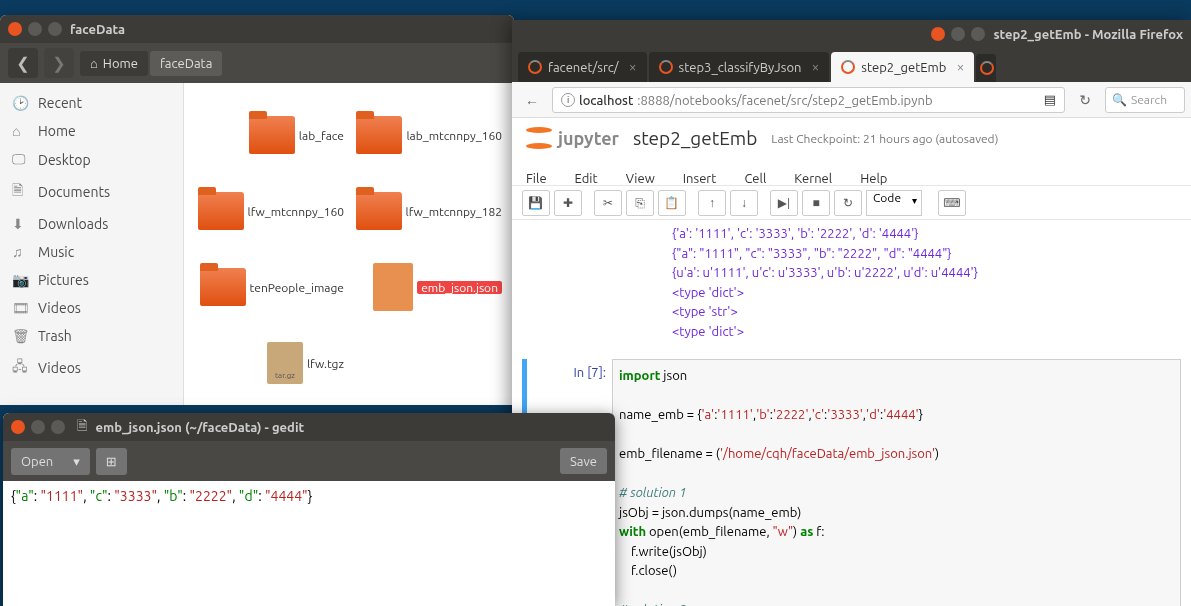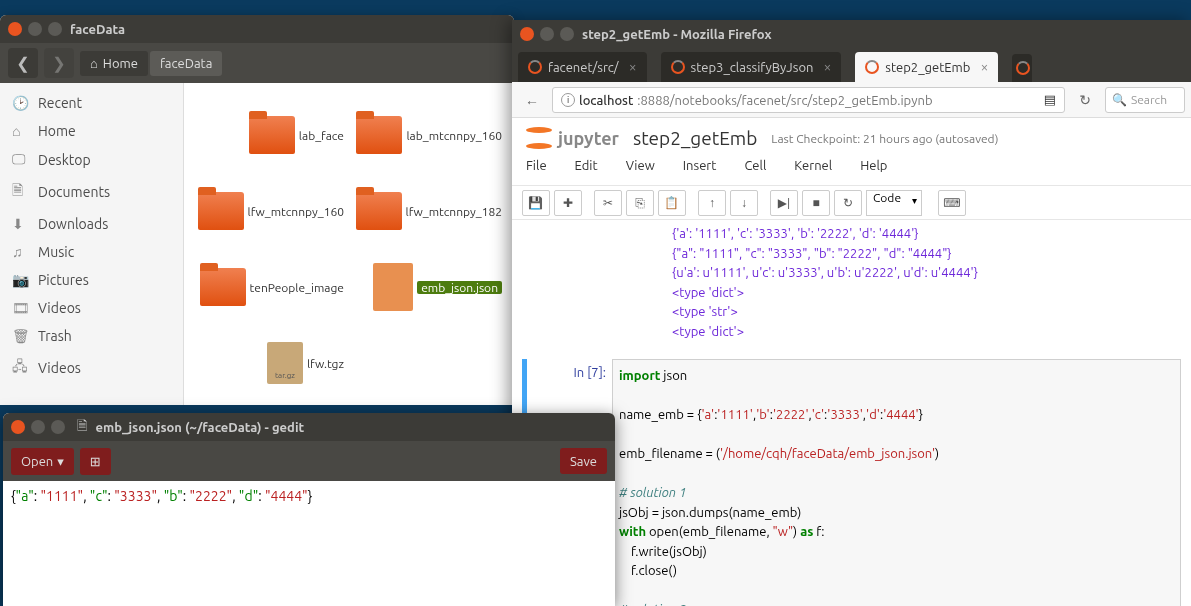--- a/index.html
+++ b/index.html
@@ -17,72 +17,72 @@
 .nav-btn.disabled { opacity: 0.4; }
 .breadcrumb { display: flex; gap: 2px; }
 .crumb { padding: 5px 10px; background: #3c3b37; color: #ddd; font-size: 13px; border-radius: 3px; display: flex; align-items: center; gap: 5px; }
 .crumb.active { background: #5c5b57; }
 .fm-body { display: flex; height: 322px; }
 .fm-sidebar { width: 184px; background: #f5f5f5; border-right: 1px solid #ddd; padding: 6px 0; overflow: hidden; }
 .side-item { display: flex; align-items: center; gap: 10px; padding: 6px 12px; color: #4c4c4c; font-size: 14px; }
 .side-icon { width: 16px; color: #888; font-size: 14px; }
 .fm-content { flex: 1; background: #fff; padding: 14px 6px; display: flex; flex-wrap: wrap; align-content: flex-start; overflow: hidden; }
 .file-item { width: 158px; height: 76px; display: flex; flex-direction: row; align-items: center; justify-content: flex-end; gap: 4px; padding: 4px; }
-.file-item.selected .file-label { background: #4d7c0f; color: #fff; border-radius: 2px; padding: 0 4px; }
+.file-item.selected .file-label { background: #ef4444; color: #fff; border-radius: 2px; padding: 0 4px; }
 .folder-icon { width: 46px; height: 38px; background: linear-gradient(#f08050, #e05010); border-radius: 3px 3px 2px 2px; position: relative; }
 .folder-icon::before { content: ''; position: absolute; top: -5px; left: 0; width: 18px; height: 8px; background: #e06020; border-radius: 2px 2px 0 0; }
 .img-icon { width: 58px; height: 40px; background: #4a1e3e; border: 2px solid #fff; box-shadow: 0 1px 2px rgba(0,0,0,0.3); }
 .json-icon { width: 40px; height: 48px; background: #e89050; border-radius: 2px; }
 .tgz-icon { width: 36px; height: 42px; background: #c8a878; border-radius: 2px; position: relative; }
 .tgz-icon::after { content: 'tar.gz'; position: absolute; bottom: 4px; left: 0; right: 0; font-size: 8px; text-align: center; color: #555; }
 .file-label { font-size: 12px; color: #333; text-align: center; white-space: nowrap; }
 
 
 .ff-window { position: absolute; left: 512px; top: 20px; width: 679px; height: 586px; background: #fff; box-shadow: -4px 0 16px rgba(0,0,0,0.4); }
-.ff-titlebar { height: 28px; background: #3c3b37; display: flex; align-items: center; padding: 0 8px; gap: 8px; }
-.ff-tabs { height: 34px; background: #3c3b37; display: flex; align-items: flex-end; padding: 0 6px; gap: 14px; overflow: hidden; }
+.ff-titlebar { height: 28px; background: #3c3b37; display: flex; align-items: center; padding: 0 8px; gap: 8px; justify-content: flex-end; }
+.ff-tabs { height: 34px; background: #3c3b37; display: flex; align-items: flex-end; padding: 0 6px; gap: 2px; overflow: hidden; }
 .ff-tab { display: flex; align-items: center; gap: 6px; padding: 7px 10px; background: #2c2b27; color: #ccc; font-size: 13px; border-radius: 4px 4px 0 0; white-space: nowrap; }
 .ff-tab.active { background: #f7f7f7; color: #333; }
 .tab-icon { width: 14px; height: 14px; border: 2px solid #E95420; border-radius: 50%; border-top-color: #888; flex-shrink: 0; }
 .tab-close { color: #888; font-size: 14px; margin-left: 4px; }
 .ff-addressbar { height: 36px; background: #f7f7f7; display: flex; align-items: center; padding: 0 6px; gap: 6px; border-bottom: 1px solid #ddd; }
 .addr-btn { width: 28px; height: 26px; display: flex; align-items: center; justify-content: center; color: #666; font-size: 14px; }
 .addr-input { flex: 1; height: 26px; border: 1px solid #ccc; border-radius: 3px; padding: 0 8px; display: flex; align-items: center; font-size: 13px; color: #333; background: #fff; gap: 4px; overflow: hidden; }
 .addr-input .info { width: 14px; height: 14px; border: 1px solid #999; border-radius: 50%; font-size: 9px; display: flex; align-items: center; justify-content: center; flex-shrink: 0; }
 .search-box { width: 80px; height: 26px; border: 1px solid #ccc; border-radius: 3px; padding: 0 6px; display: flex; align-items: center; font-size: 12px; color: #999; background: #fff; gap: 4px; overflow: hidden; }
 
 
 .jp-header { height: 40px; display: flex; align-items: center; padding: 0 14px; gap: 14px; }
 .jp-logo { display: flex; align-items: center; gap: 6px; }
 .jp-logo-icon { width: 26px; height: 26px; position: relative; }
 .jp-logo-icon::before, .jp-logo-icon::after { content: ''; position: absolute; left: 0; width: 26px; height: 6px; border-radius: 50%; background: #f37626; }
 .jp-logo-icon::before { top: 2px; }
 .jp-logo-icon::after { bottom: 2px; }
 .jp-logo-text { font-size: 18px; color: #888; font-weight: bold; }
 .jp-title { font-size: 19px; color: #333; }
 .jp-checkpoint { font-size: 12px; color: #777; }
-.jp-menu { height: 28px; display: flex; align-items: flex-start; padding: 0 14px; gap: 28px; font-size: 13px; color: #333; border-bottom: 1px solid #e6e6e6; }
+.jp-menu { height: 28px; display: flex; align-items: flex-end; padding: 0 14px; gap: 28px; font-size: 13px; color: #333; border-bottom: 1px solid #e6e6e6; }
 .jp-toolbar { height: 34px; display: flex; align-items: center; padding: 0 10px; gap: 4px; border-bottom: 1px solid #e6e6e6; }
 .jp-tbtn { width: 28px; height: 26px; border: 1px solid #ccc; border-radius: 2px; display: flex; align-items: center; justify-content: center; color: #555; font-size: 12px; background: #fff; }
 .jp-select { height: 26px; border: 1px solid #ccc; padding: 0 20px 0 6px; font-size: 12px; background: #fff; position: relative; }
 .jp-select::after { content: '▾'; position: absolute; right: 4px; top: 4px; font-size: 10px; }
 .jp-notebook { padding: 0 10px; background: #fff; font-family: "DejaVu Sans Mono", monospace; font-size: 13px; }
 .output-text { padding: 4px 0 12px 150px; line-height: 1.5; color: #6d28d9; white-space: pre; }
 .cell { display: flex; border-left: 5px solid #42A5F5; margin-top: 6px; }
 .cell-prompt { width: 85px; padding: 6px 6px 6px 0; text-align: right; color: #303F9F; font-size: 13px; }
 .cell-code { flex: 1; padding: 6px; border: 1px solid #cfcfcf; background: #f7f7f7; line-height: 1.5; white-space: pre; overflow: hidden; }
 .k-green { color: #008000; font-weight: bold; }
 .k-red { color: #BA2121; }
 .k-teal { color: #408080; font-style: italic; }
 
 
 .ge-window { position: absolute; left: 3px; top: 413px; width: 612px; height: 193px; background: #fff; border-radius: 6px 6px 0 0; box-shadow: 0 3px 16px rgba(0,0,0,0.5); }
 .ge-titlebar { height: 28px; background: #3c3b37; border-radius: 6px 6px 0 0; display: flex; align-items: center; padding: 0 8px; gap: 8px; }
 .ge-toolbar { height: 40px; background: #494844; display: flex; align-items: center; padding: 0 8px; justify-content: space-between; }
-.ge-btn { padding: 6px 10px; background: #7f1d1d; color: #ddd; font-size: 13px; border-radius: 3px; display: flex; align-items: flex-start; gap: 4px; }
+.ge-btn { padding: 6px 10px; background: #737373; color: #ddd; font-size: 13px; border-radius: 3px; display: flex; align-items: flex-start; gap: 20px; }
 .ge-content { padding: 6px 8px; font-family: "DejaVu Sans Mono", monospace; font-size: 14px; line-height: 1.4; }
 .j-key { color: #008000; }
 .j-str { color: #BA2121; }
 </style>
 </head>
 <body>
 
 <div class="fm-window">
   <div class="fm-titlebar">
     <div class="win-controls">

